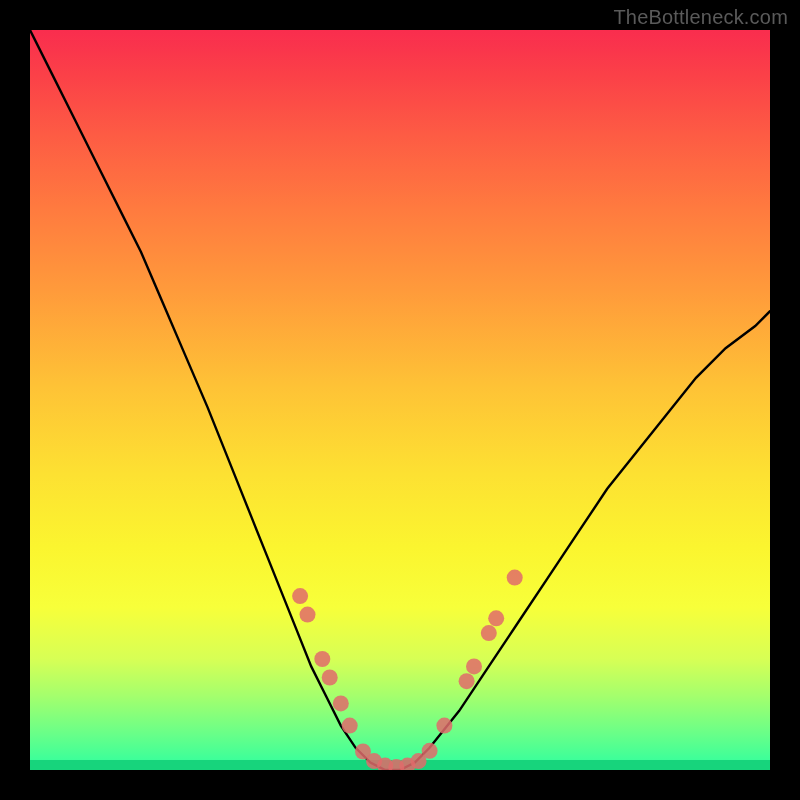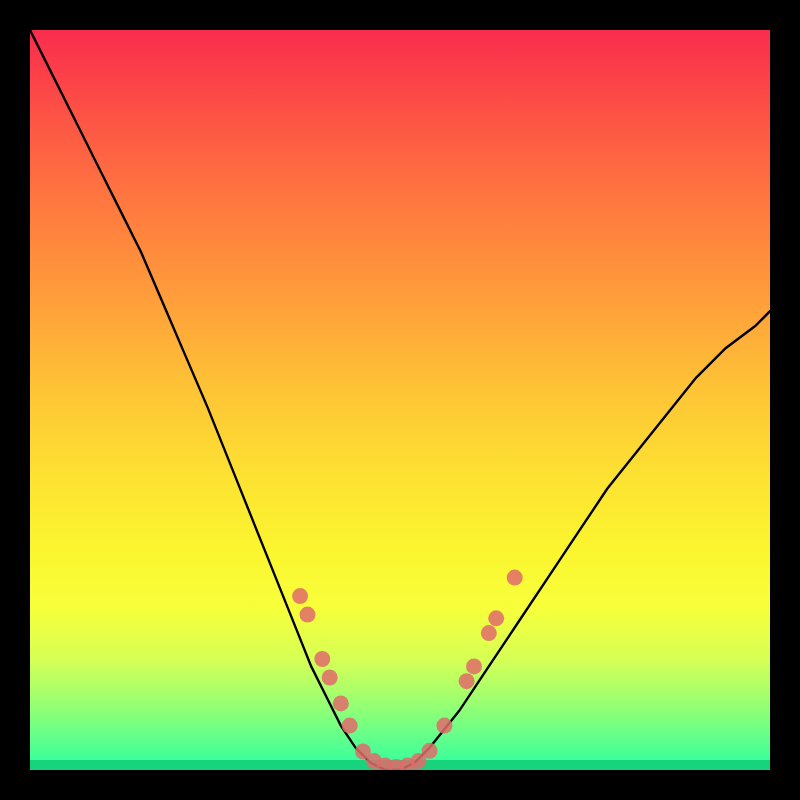--- a/index.html
+++ b/index.html
@@ -63,20 +63,21 @@
     font-size: 20px;
     letter-spacing: 0.2px;
     font-weight: 400;
     user-select: none;
   }
 </style>
 </head>
 <body>
 
 <div class="frame">
+  <div class="watermark">TheBottleneck.com</div>
 
   <div class="plot">
     <div class="bottom-band"></div>
     <svg class="curve" viewBox="0 0 740 740" preserveAspectRatio="none">
       <path id="curve-path" fill="none" stroke="#000000" stroke-width="2.4" stroke-linecap="round" d="M0.0 0.0 L22.2 44.4 L44.4 88.8 L66.6 133.2 L88.8 177.6 L111.0 222.0 L133.2 273.8 L155.4 325.6 L177.6 377.4 L192.4 414.4 L207.2 451.4 L222.0 488.4 L236.8 525.4 L251.6 562.4 L266.4 599.4 L281.2 636.4 L296.0 666.0 L310.8 695.6 L325.6 717.8 L340.4 732.6 L355.2 740.0 L370.0 740.0 L384.8 732.6 L399.6 717.8 L429.2 680.8 L458.8 636.4 L488.4 592.0 L518.0 547.6 L547.6 503.2 L577.2 458.8 L606.8 421.8 L636.4 384.8 L666.0 347.8 L695.6 318.2 L725.2 296.0 L740.0 281.2"></path>
       <g id="markers">
           <circle cx="270.1" cy="566.1" r="8" fill="#e06b6b" fill-opacity="0.85"></circle>
           <circle cx="277.5" cy="584.6" r="8" fill="#e06b6b" fill-opacity="0.85"></circle>
           <circle cx="292.3" cy="629.0" r="8" fill="#e06b6b" fill-opacity="0.85"></circle>
           <circle cx="299.7" cy="647.5" r="8" fill="#e06b6b" fill-opacity="0.85"></circle>

